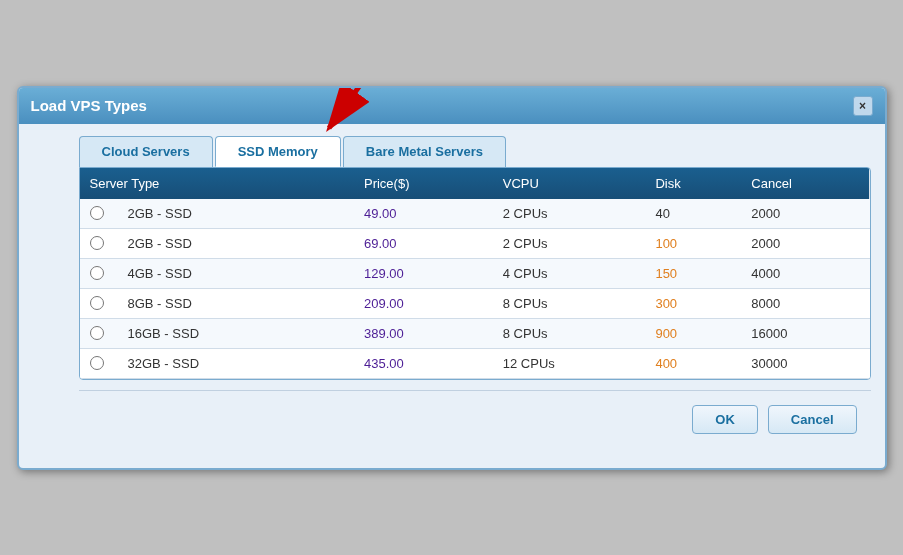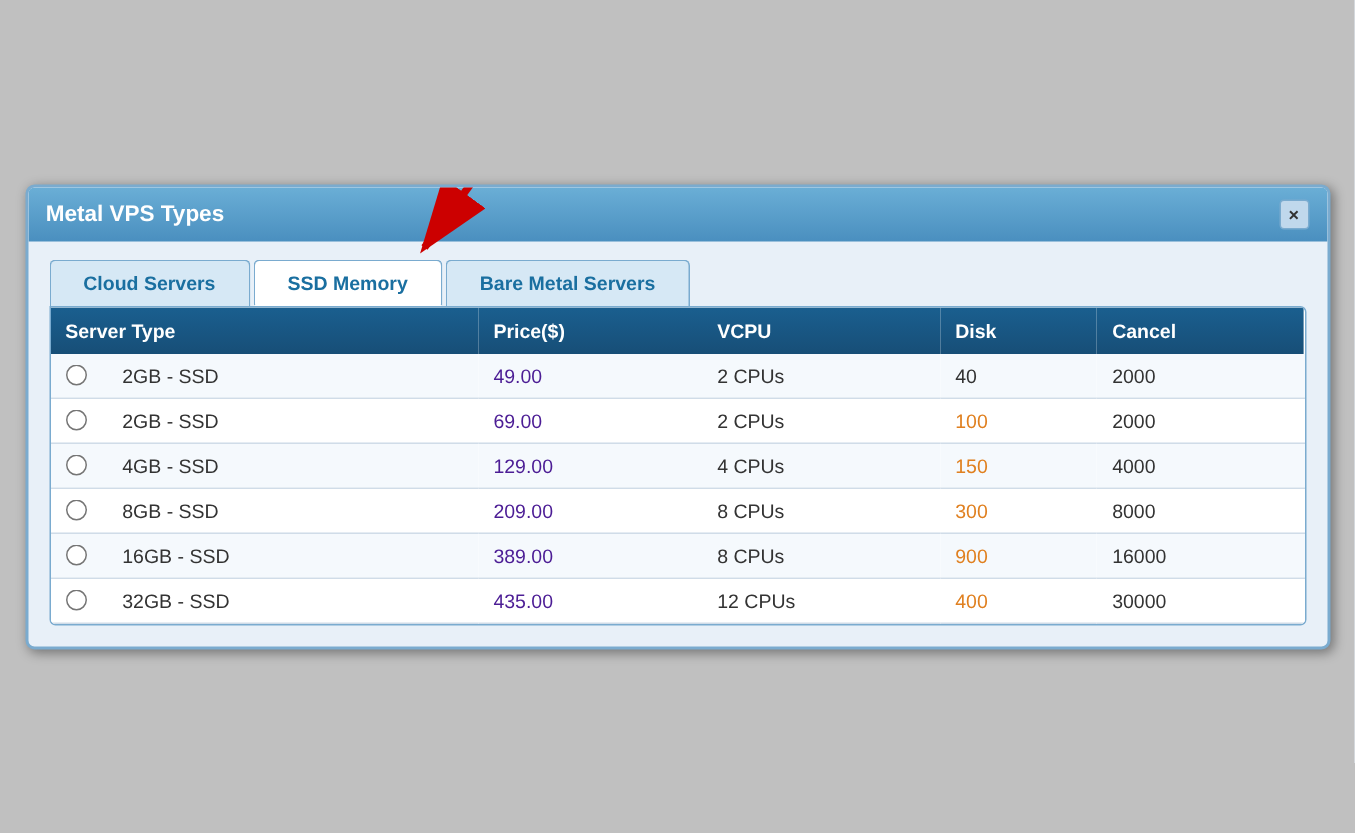--- a/index.html
+++ b/index.html
@@ -43,21 +43,22 @@
       display: flex;
       align-items: center;
       justify-content: center;
       cursor: pointer;
       font-size: 12px;
       color: #333;
       font-weight: bold;
     }
 
     .dialog-body {
-      padding: 12px 14px 14px;
+      padding: 12px 14px 28px;
+      margin-left: 46px;
     }
 
     .tabs {
       display: flex;
       gap: 2px;
       margin-bottom: 0;
       border-bottom: none;
     }
 
     .tab {
@@ -94,21 +95,21 @@
     }
 
     thead tr {
       background: linear-gradient(to bottom, #1a5f8f, #174e77);
       color: #fff;
     }
 
     thead th {
       padding: 8px 10px;
       text-align: left;
-      font-weight: bold;
+      font-weight: normal;
       font-size: 13px;
     }
 
     tbody tr {
       border-bottom: 1px solid #d0dce8;
     }
 
     tbody tr:nth-child(odd) {
       background: #f5f9fd;
     }
@@ -178,21 +179,21 @@
       left: 220px;
       pointer-events: none;
     }
   </style>
 </head>
 <body>
 
 <div class="dialog">
 
   <div class="dialog-titlebar">
-    <span>Metal VPS Types</span>
+    <span>Load VPS Types</span>
     <div class="dialog-close-btn">×</div>
   </div>
 
   <div class="dialog-body">
 
     <div class="arrow-area">
       <svg class="red-arrow" width="100" height="80" viewBox="0 0 100 80">
         <defs>
           <marker id="arrowhead" markerWidth="10" markerHeight="7" refX="9" refY="3.5" orient="auto">
             <polygon points="0 0, 10 3.5, 0 7" fill="#cc0000"></polygon>
@@ -289,15 +290,19 @@
               </td>
               <td class="price">435.00</td>
               <td>12 CPUs</td>
               <td class="disk-highlight">400</td>
               <td>30000</td>
             </tr>
           </tbody>
       </table>
     </div>
 
+    <div class="footer">
+      <button class="footer-btn">OK</button>
+      <button class="footer-btn">Cancel</button>
+    </div>
 
   </div>
 </div>
 
 </body></html>

